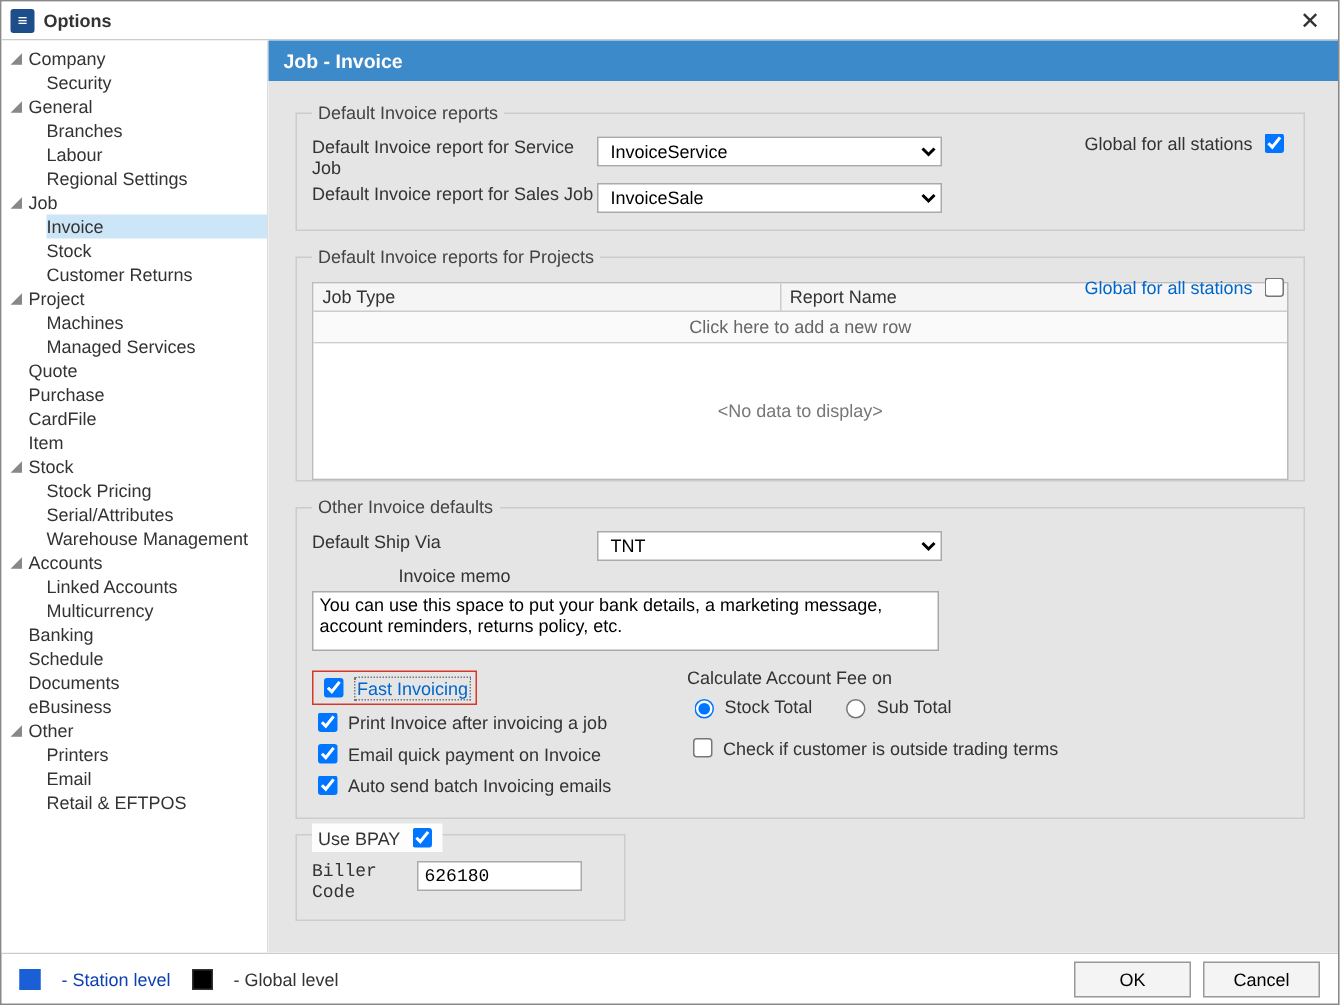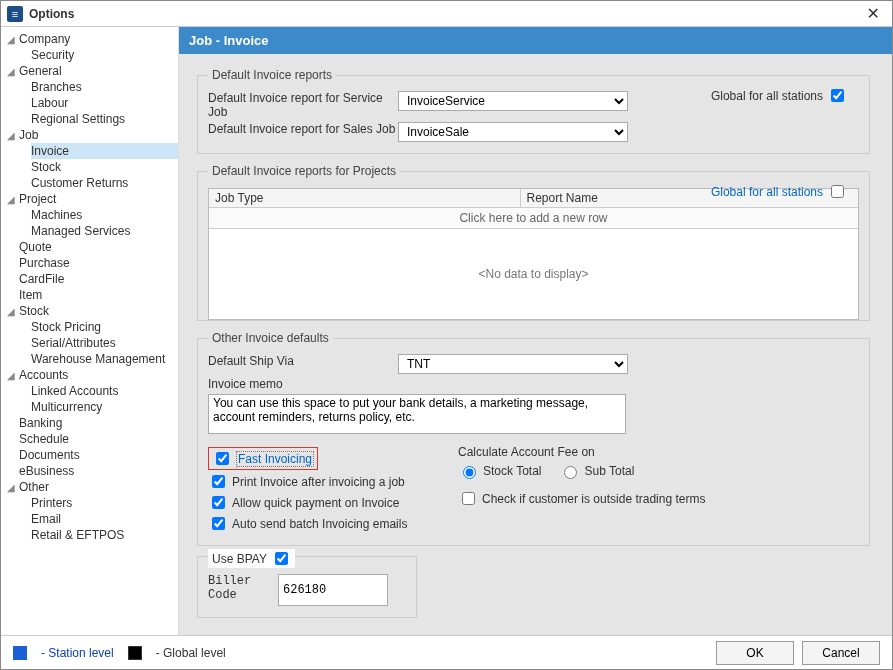--- a/index.html
+++ b/index.html
@@ -107,25 +107,25 @@
     margin: 3px 0;
   }
   .row label { width: 190px; }
   select, input[type="text"], textarea {
     font: inherit;
     border: 1px solid #aaa;
     background:#fff;
     padding: 1px 4px;
   }
   select { width: 230px; height:20px; }
-  input[type="text"] { height:32px; }
+  input[type="text"] { height:20px; }
   textarea { width: 418px; height:40px; resize:none; }
   .global-line {
     position:absolute;
-    top:4px; right:22px;
+    top:4px; right:10px;
     display:flex; align-items:center;
     gap:4px;
     font-size:12px;
   }
   .link-blue { color:#0066cc; }
   .grid {
     border:1px solid #bbb;
     margin-top:4px;
   }
   .grid-header {
@@ -356,39 +356,39 @@
 
       <fieldset>
         <legend>Other Invoice defaults</legend>
         <div class="row">
           <label>Default Ship Via</label>
           <select>
             <option>TNT</option>
           </select>
         </div>
         <div class="row" style="align-items:flex-start;">
-          <label style="padding-top:0;">Invoice memo</label>
+          <label style="padding-top:0;text-align:center;">Invoice memo</label>
         </div>
         <textarea style="">You can use this space to put your bank details, a marketing message, account reminders, returns policy, etc.</textarea>
 
         <div class="two-col" style="margin-top:8px;">
           <div class="col-left">
             <div class="checkbox-row">
               <span class="highlight-box">
                 <input type="checkbox" checked="" style="">
                 <span class="dotted-label">Fast Invoicing</span>
               </span>
             </div>
             <div class="checkbox-row">
               <input type="checkbox" checked="" style="">
               <span>Print Invoice after invoicing a job</span>
             </div>
             <div class="checkbox-row">
               <input type="checkbox" checked="" style="">
-              <span>Allow quick payment on Invoice</span>
+              <span>Email quick payment on Invoice</span>
             </div>
             <div class="checkbox-row">
               <input type="checkbox" checked="" style="">
               <span>Auto send batch Invoicing emails</span>
             </div>
           </div>
           <div class="col-right">
             <div>Calculate Account Fee on</div>
             <div class="radio-row" style="margin:4px 0 10px 0;">
               <label class="radio-item">

